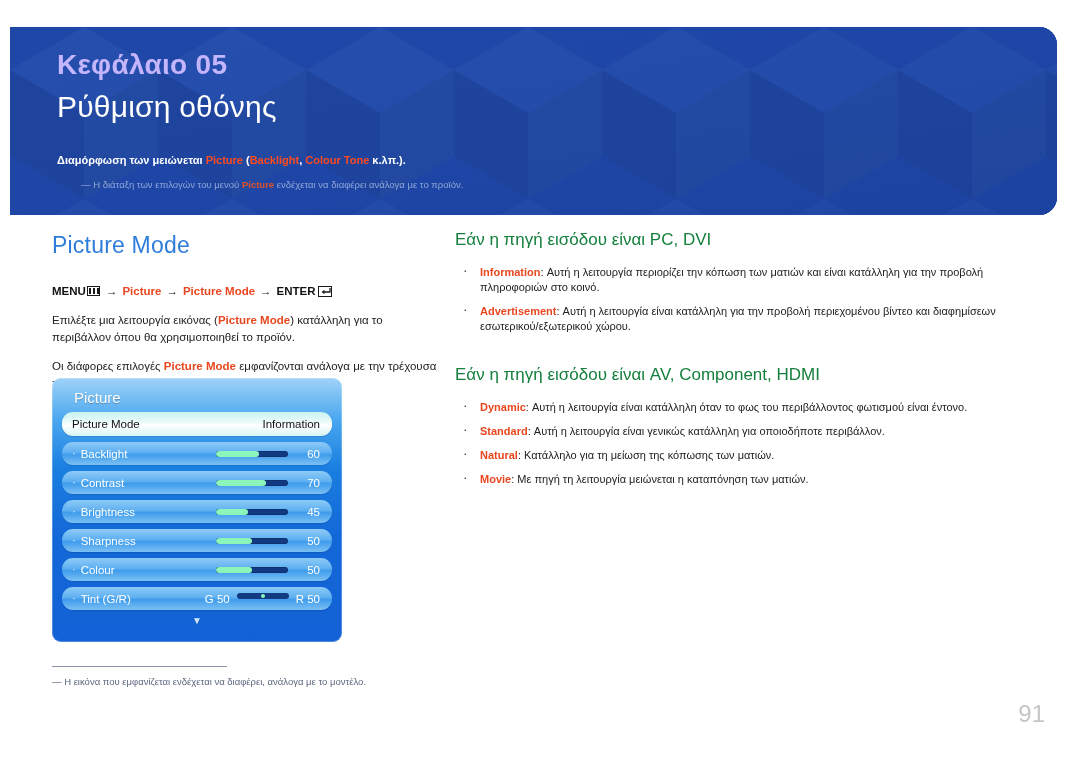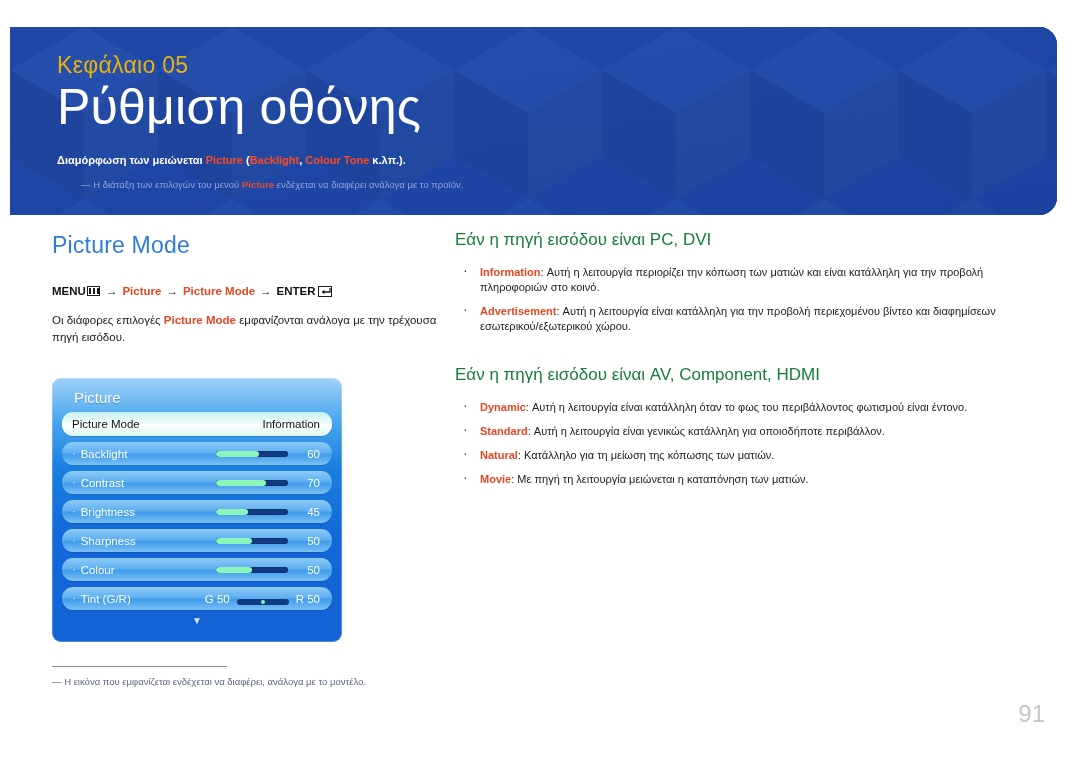--- a/index.html
+++ b/index.html
@@ -23,29 +23,29 @@
   .banner-pattern {
     position: absolute; inset: 0;
     opacity: 1;
   }
   .banner-pattern svg { display:block; width:100%; height:100%; }
   .banner-inner {
     position: absolute; inset: 0;
     padding: 18px 0 0 47px;
   }
   .chapter-line1 {
-    color: #eab308;
-    font-size: 23px;
-    font-weight: 400;
+    color: #c4b5fd;
+    font-size: 28px;
+    font-weight: 700;
     letter-spacing: 0.3px;
     line-height: 40px;
   }
   .chapter-line2 {
     color: #ffffff;
-    font-size: 50px;
+    font-size: 30px;
     font-weight: 400;
     letter-spacing: 0.2px;
     line-height: 48px;
     margin-top: -2px;
   }
   .banner-sub {
     margin-top: 22px;
     font-size: 11px;
     color: #ffffff;
     font-weight: 700;
@@ -198,21 +198,21 @@
     background: #123a82;
     overflow: hidden;
     box-shadow: 0 0 0 1px rgba(0,0,0,0.15) inset;
   }
   .slider .fill {
     position: absolute; left: 0; top: 0; bottom: 0;
     background: #8cf5b9;
     border-radius: 3px;
   }
   .tint-wrap {
-    display: flex; align-items: flex-end; gap: 7px;
+    display: flex; align-items: flex-start; gap: 7px;
     font-size: 11.5px; color: #ffffff;
   }
   .tint-bar {
     position: relative;
     width: 52px; height: 6px;
     border-radius: 3px;
     background: #123a82;
   }
   .tint-bar .mark {
     position: absolute;
@@ -336,20 +336,23 @@
       <span class="arrow">→</span>
       <span>ENTER</span>
         <span class="icon-enter">
           <svg width="11" height="8" viewBox="0 0 11 8" xmlns="http://www.w3.org/2000/svg">
             <path d="M10 0 L10 4 L3 4" stroke="#1a1a1a" stroke-width="1.3" fill="none"></path>
             <path d="M4.4 1.8 L1.6 4 L4.4 6.2 Z" fill="#1a1a1a"></path>
           </svg>
         </span>
     </div>
 
+    <p class="body">
+      <span>Επιλέξτε μια λειτουργία εικόνας (</span><span class="red">Picture Mode</span><span>) κατάλληλη για το περιβάλλον όπου θα χρησιμοποιηθεί το προϊόν.</span>
+    </p>
 
     <p class="body">
       <span>Οι διάφορες επιλογές </span><span class="red">Picture Mode</span><span> εμφανίζονται ανάλογα με την τρέχουσα πηγή εισόδου.</span>
     </p>
   </div>
 
   <div class="osd">
     <div class="osd-title">Picture</div>
 
     <div class="osd-row selected">

